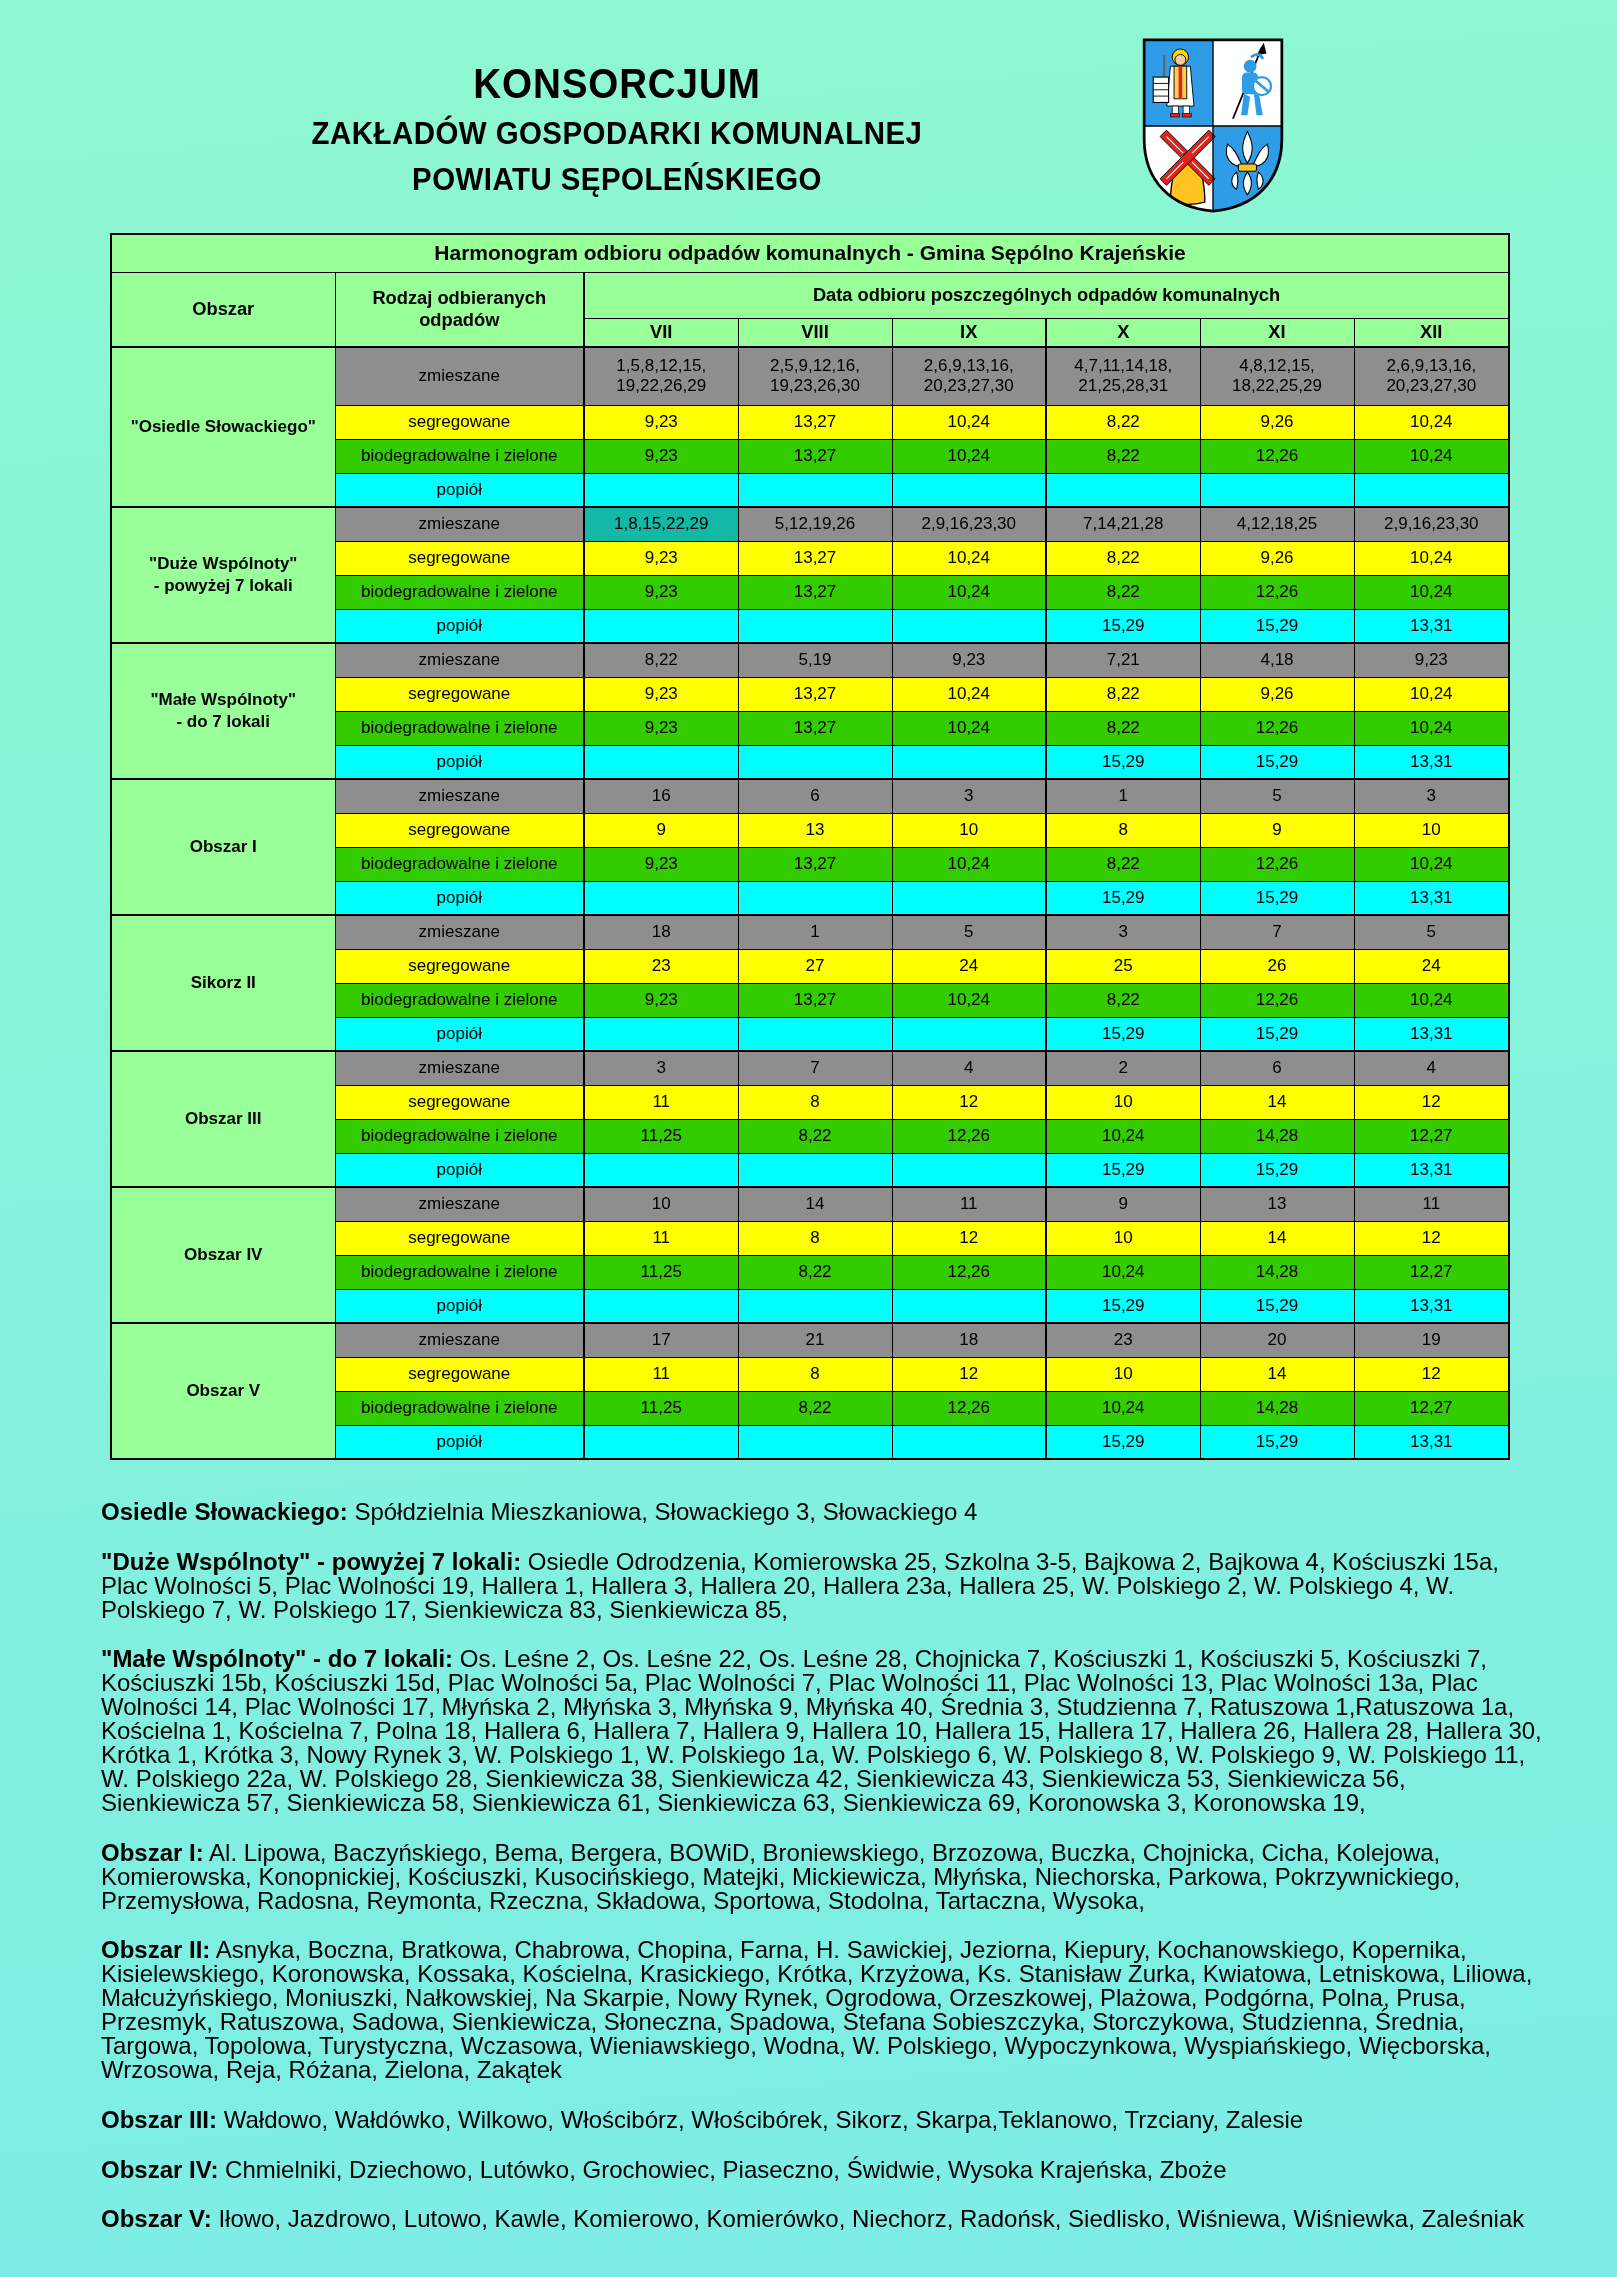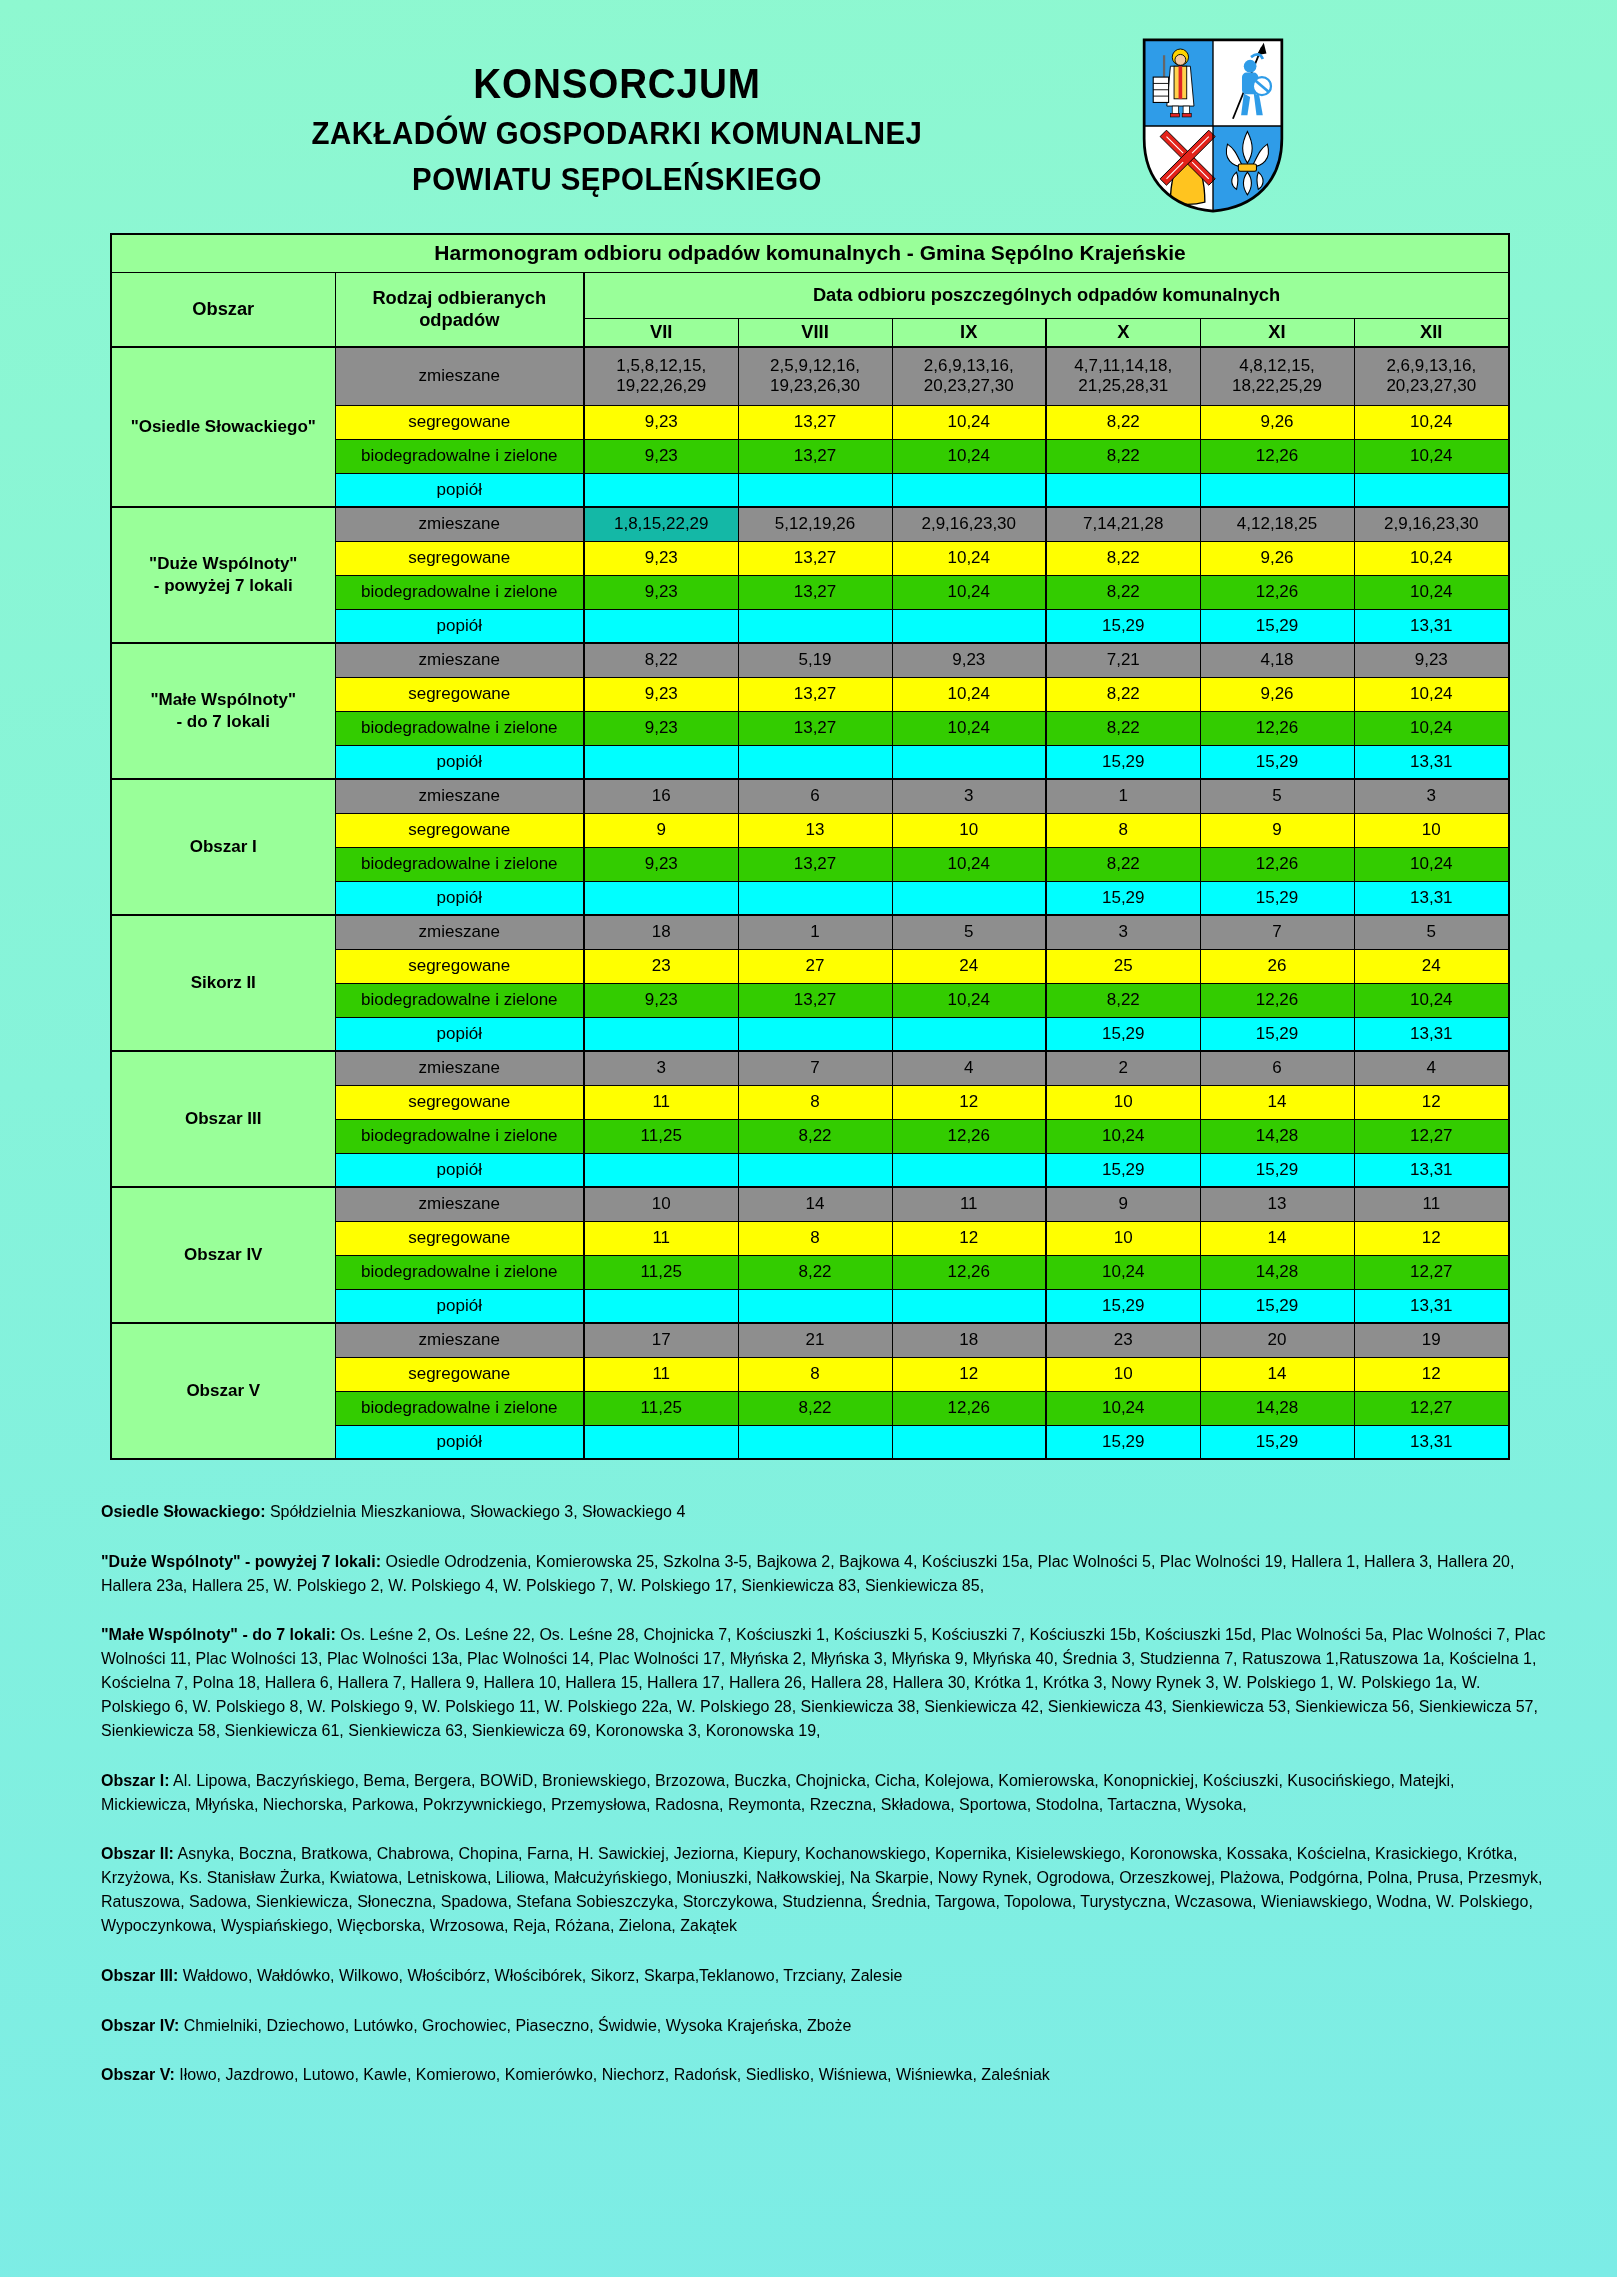--- a/index.html
+++ b/index.html
@@ -47,21 +47,21 @@
   tr.sec-top > th, tr.sec-top > td{border-top:2.7px solid #000;}
   th.area{
     background:var(--green-head);font-weight:bold;font-size:17px;
     white-space:pre-line;line-height:22px;border-right:1.8px solid #000;
   }
   td.wlabel{font-size:17px;font-weight:normal;}
   td.val{font-size:17px;white-space:pre-line;line-height:20px;}
   .bl3{border-left:2.7px solid #000 !important;}
 
   
-  .footnotes{margin:40px 71px 0 101px;font-size:16px;line-height:24px;}
+  .footnotes{margin:40px 71px 0 101px;font-size:24px;line-height:24px;}
   .footnotes p{margin:0 0 25.6px 0;}
   .footnotes b{font-weight:bold;}
 </style>
 </head>
 <body>
 
 <div class="page">
 
   <div class="header">
     <div class="org-title">

